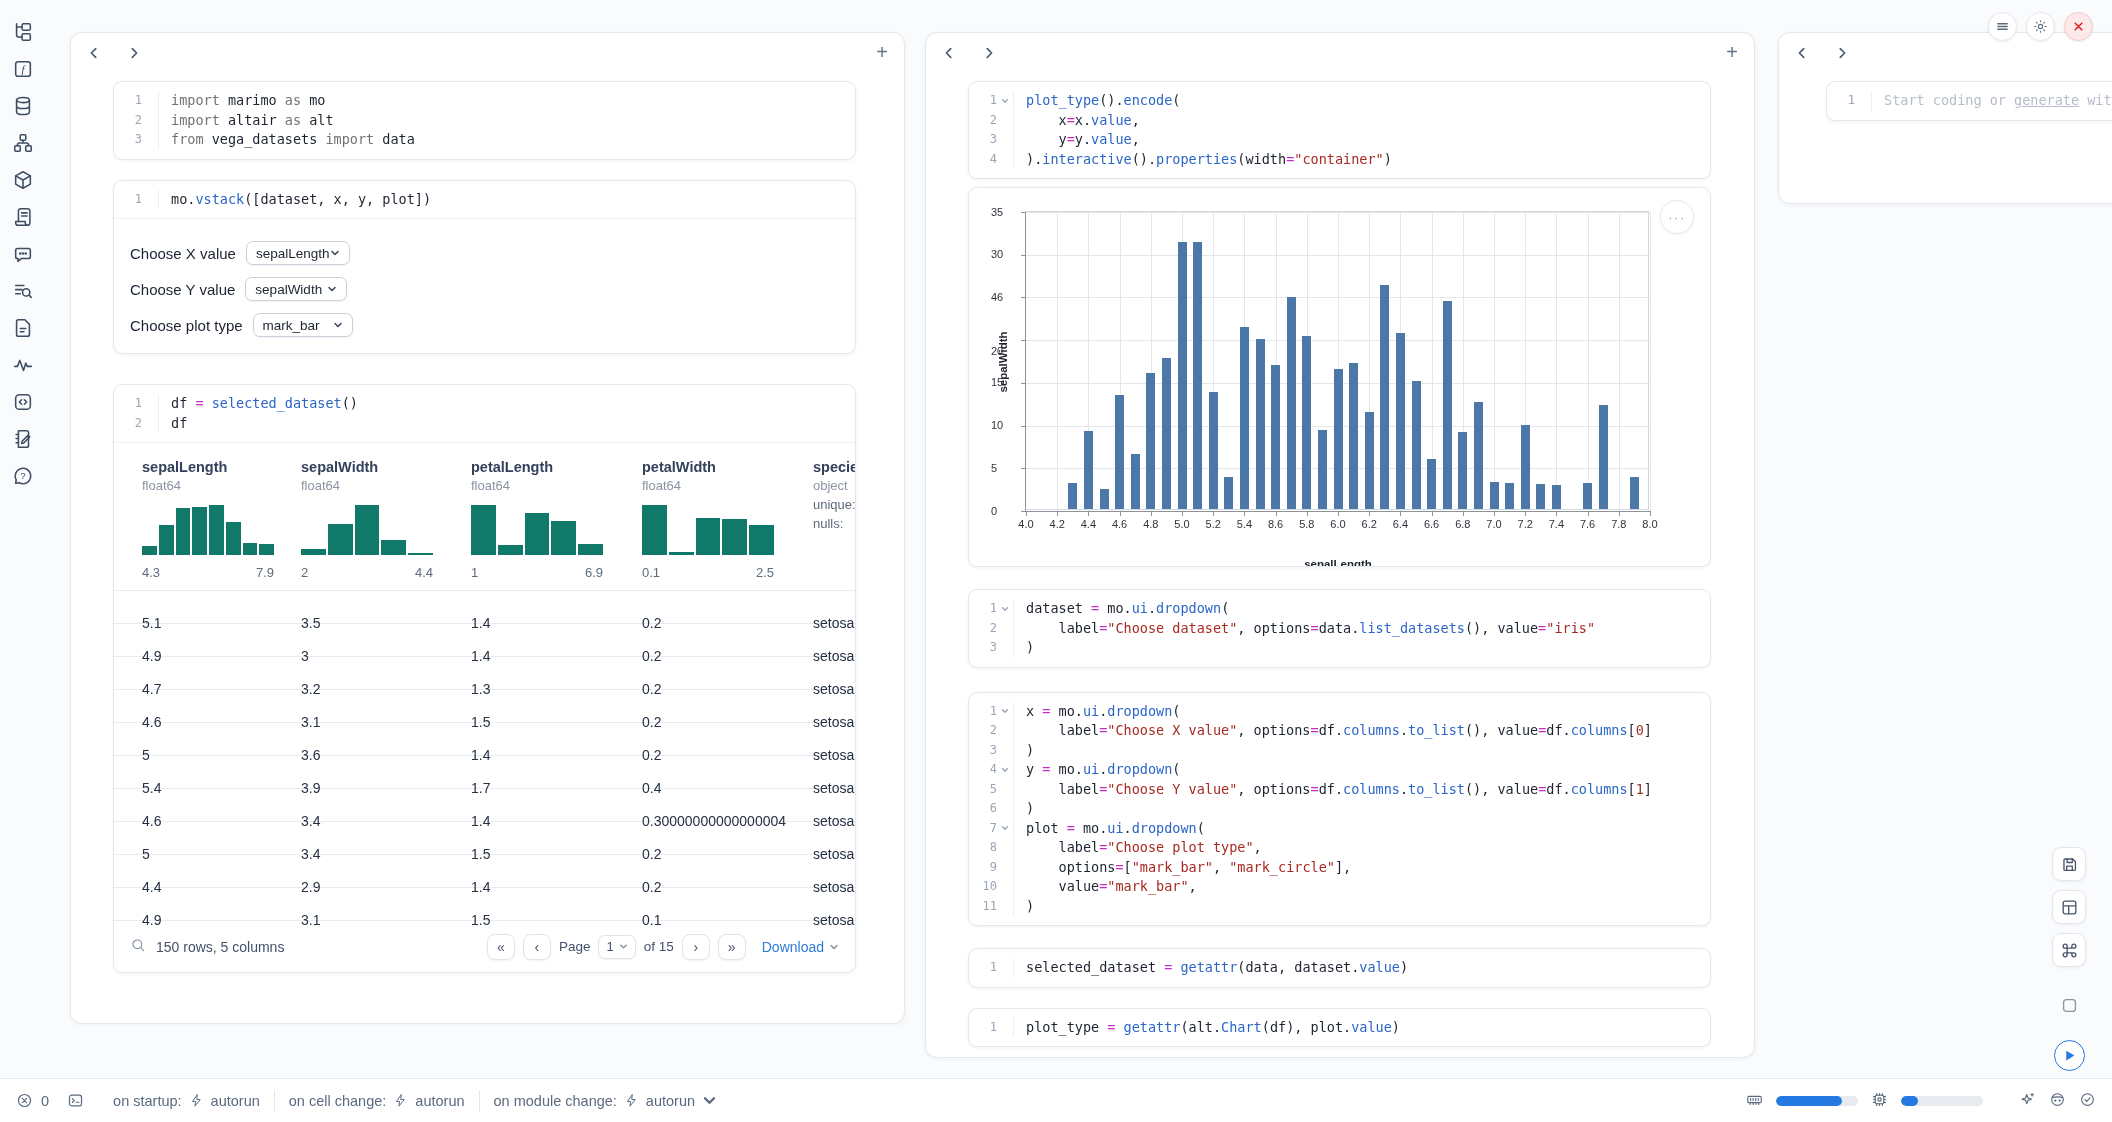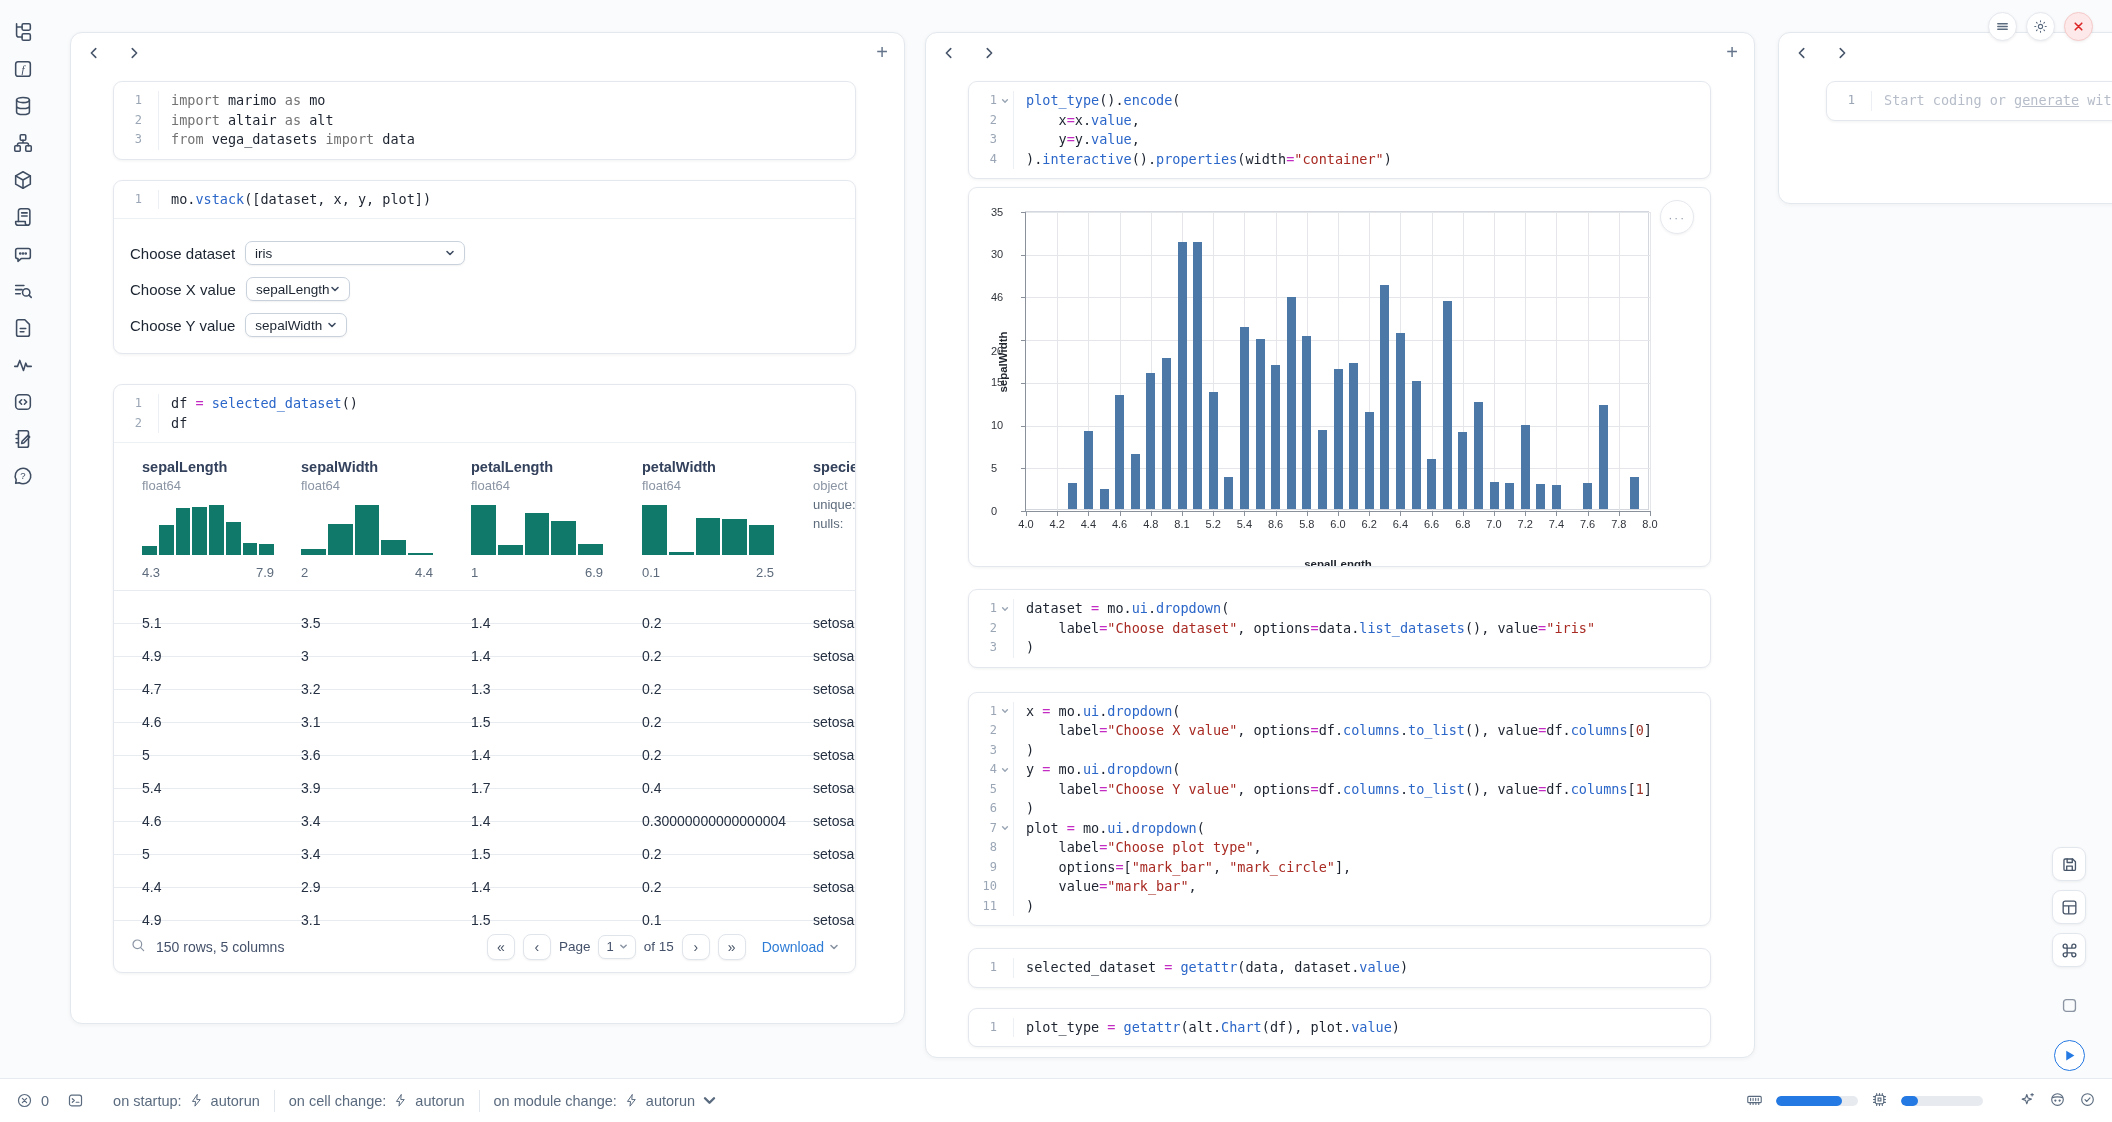--- a/index.html
+++ b/index.html
@@ -236,41 +236,41 @@
     <div class="cell mt20">
       <div class="code bb">
           <div class="cl">
             <span class="g">1</span>
             <span class="fold"></span>
             <span class="cd"><span>mo.</span><span class="tk-f">vstack</span><span>([dataset, x, y, plot])</span></span>
           </div>
         </div>
       <div class="ctl-wrap" id="controls">
           <div class="ctl-row">
-            <span>Choose dataset</span>
-            <span class="select" style="width: 220px;">
-              <span>iris</span>
-              <svg viewBox="0 0 10 10" width="10" height="10" fill="none" stroke="currentColor" stroke-width="1.6" stroke-linecap="round" stroke-linejoin="round">
-                <polyline points="2,3.5 5,6.5 8,3.5"></polyline>
-              </svg>
-            </span>
-          </div>
-          <div class="ctl-row">
             <span>Choose X value</span>
             <span class="select" style="width: 104px;">
               <span>sepalLength</span>
               <svg viewBox="0 0 10 10" width="10" height="10" fill="none" stroke="currentColor" stroke-width="1.6" stroke-linecap="round" stroke-linejoin="round">
                 <polyline points="2,3.5 5,6.5 8,3.5"></polyline>
               </svg>
             </span>
           </div>
           <div class="ctl-row">
             <span>Choose Y value</span>
             <span class="select" style="width: 102px;">
               <span>sepalWidth</span>
+              <svg viewBox="0 0 10 10" width="10" height="10" fill="none" stroke="currentColor" stroke-width="1.6" stroke-linecap="round" stroke-linejoin="round">
+                <polyline points="2,3.5 5,6.5 8,3.5"></polyline>
+              </svg>
+            </span>
+          </div>
+          <div class="ctl-row">
+            <span>Choose plot type</span>
+            <span class="select" style="width: 100px;">
+              <span>mark_bar</span>
               <svg viewBox="0 0 10 10" width="10" height="10" fill="none" stroke="currentColor" stroke-width="1.6" stroke-linecap="round" stroke-linejoin="round">
                 <polyline points="2,3.5 5,6.5 8,3.5"></polyline>
               </svg>
             </span>
           </div>
         </div>
     </div>
 
     <div class="cell mt30">
       <div class="code bb">
@@ -520,21 +520,21 @@
           <div class="tick" style="left: 62.4px; top: 299px; width: 1px; height: 5px;"></div>
           <div class="xt" style="left: 45.4px;">4.4</div>
           <div class="gl" style="left: 93.6px; top: 0px; width: 1px; height: 299px;"></div>
           <div class="tick" style="left: 93.6px; top: 299px; width: 1px; height: 5px;"></div>
           <div class="xt" style="left: 76.6px;">4.6</div>
           <div class="gl" style="left: 124.8px; top: 0px; width: 1px; height: 299px;"></div>
           <div class="tick" style="left: 124.8px; top: 299px; width: 1px; height: 5px;"></div>
           <div class="xt" style="left: 107.8px;">4.8</div>
           <div class="gl" style="left: 156px; top: 0px; width: 1px; height: 299px;"></div>
           <div class="tick" style="left: 156px; top: 299px; width: 1px; height: 5px;"></div>
-          <div class="xt" style="left: 139px;">8.1</div>
+          <div class="xt" style="left: 139px;">5.0</div>
           <div class="gl" style="left: 187.2px; top: 0px; width: 1px; height: 299px;"></div>
           <div class="tick" style="left: 187.2px; top: 299px; width: 1px; height: 5px;"></div>
           <div class="xt" style="left: 170.2px;">5.2</div>
           <div class="gl" style="left: 218.4px; top: 0px; width: 1px; height: 299px;"></div>
           <div class="tick" style="left: 218.4px; top: 299px; width: 1px; height: 5px;"></div>
           <div class="xt" style="left: 201.4px;">5.4</div>
           <div class="gl" style="left: 249.6px; top: 0px; width: 1px; height: 299px;"></div>
           <div class="tick" style="left: 249.6px; top: 299px; width: 1px; height: 5px;"></div>
           <div class="xt" style="left: 232.6px;">8.6</div>
           <div class="gl" style="left: 280.8px; top: 0px; width: 1px; height: 299px;"></div>

